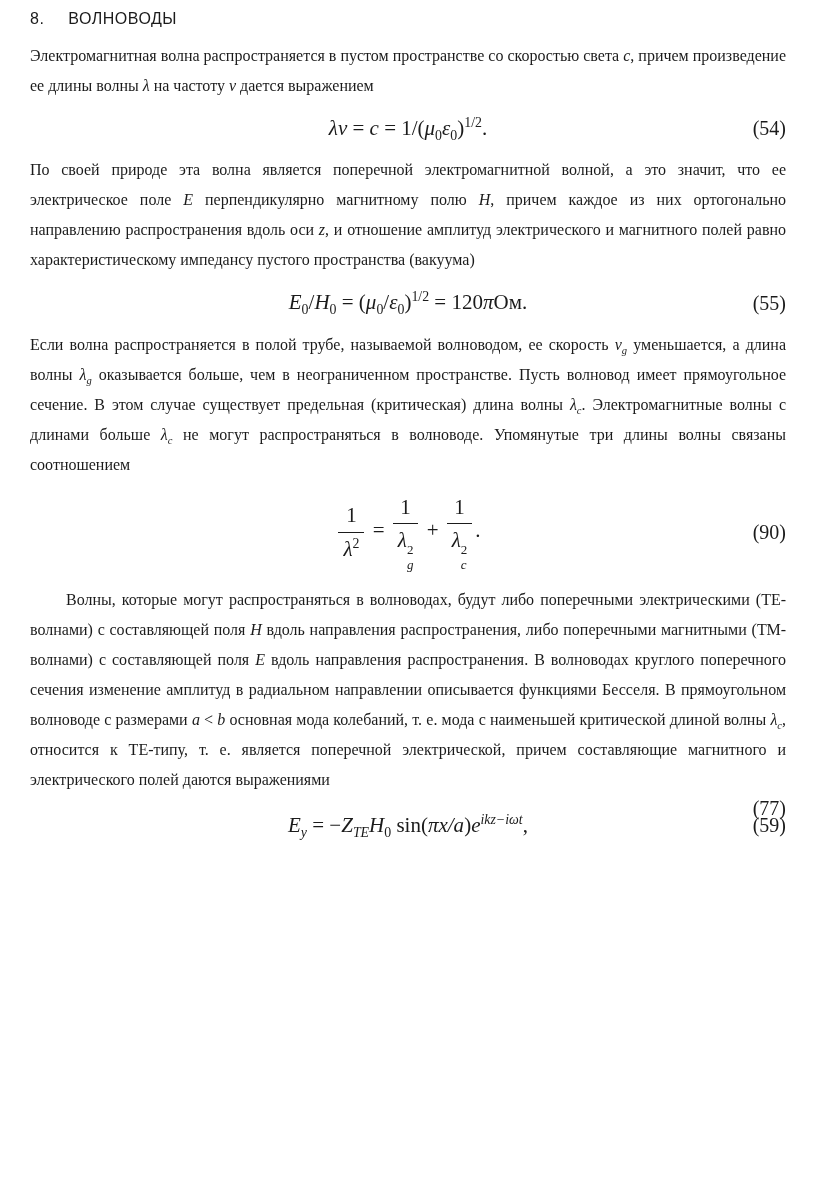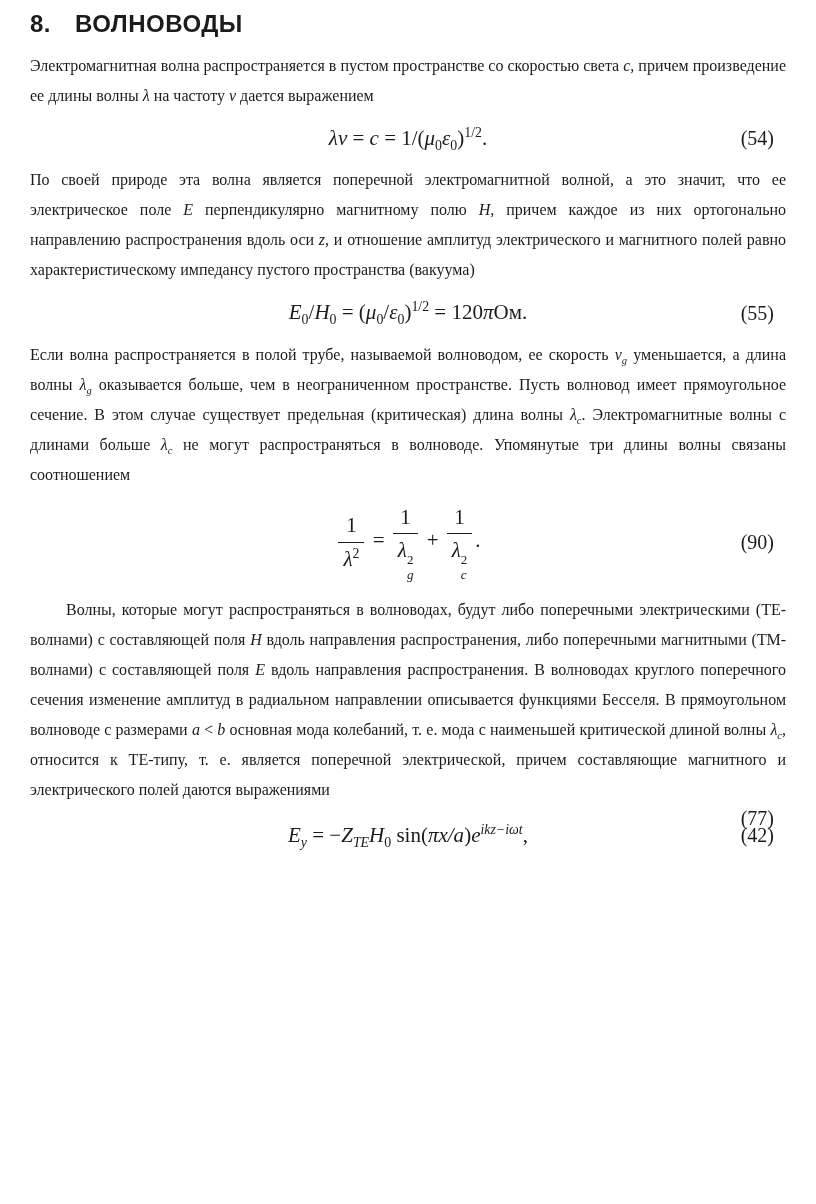--- a/index.html
+++ b/index.html
@@ -8,22 +8,22 @@
     height: 1204px;
     background: #ffffff;
     color: #1b1b1b;
     font-family: "Liberation Serif", "DejaVu Serif", serif;
     overflow: hidden;
   }
   .page { padding: 8px 30px 0 30px; }
 
   .heading {
     font-family: "Liberation Sans", "DejaVu Sans", sans-serif;
-    font-weight: bold;
-    font-size: 24px;
+    font-weight: normal;
+    font-size: 16px;
     letter-spacing: 0.5px;
     margin: 2px 0 2px 0;
   }
   .heading .hnum { margin-right: 24px; }
 
   p.para {
     font-size: 16px;
     line-height: 30px;
     text-align: justify;
     margin: 13px 0;
@@ -40,21 +40,21 @@
     position: relative;
     text-align: center;
     font-size: 21px;
     line-height: 1.35;
     margin: 12px 0;
   }
   .eq-group .equation { margin: 5px 0; line-height: 34px; }
   .eq-body { display: inline-block; }
   .eq-number {
     position: absolute;
-    right: 12px;
+    right: 0;
     top: 50%;
     transform: translateY(-50%);
     font-size: 20px;
     font-style: normal;
   }
 
   .frac {
     display: inline-block;
     vertical-align: middle;
     text-align: center;
@@ -114,17 +114,17 @@
   </div>
 
   <p class="para indent">Волны, которые могут распространяться в волноводах, будут либо поперечными электрическими (ТЕ-волнами) с составляющей поля <span class="it">H</span> вдоль направления распространения, либо поперечными магнитными (ТМ-волнами) с составляющей поля <span class="it">E</span> вдоль направления распространения. В волноводах круглого поперечного сечения изменение амплитуд в радиальном направлении описывается функциями Бесселя. В прямоугольном волноводе с размерами <span class="it">a</span> &lt; <span class="it">b</span> основная мода колебаний, т. е. мода с наименьшей критической длиной волны <span class="it">λ</span><sub class="it">c</sub>, относится к ТЕ-типу, т. е. является поперечной электрической, причем составляющие магнитного и электрического полей даются выражениями</p>
 
   <div class="eq-group">
     <div class="equation">
       <span class="eq-number">(77)</span>
     </div>
     <div class="equation">
       <span class="eq-body"><span class="it">E</span><sub class="it">y</sub> = −<span class="it">Z</span><sub class="it">TE</sub><span class="it">H</span><sub>0</sub> sin(<span class="it">πx/a</span>)<span class="it">e</span><sup class="it">ikz−iωt</sup>,</span>
-      <span class="eq-number">(42)</span>
+      <span class="eq-number">(59)</span>
     </div>
   </div>
 
 </div>
 
 </body></html>

